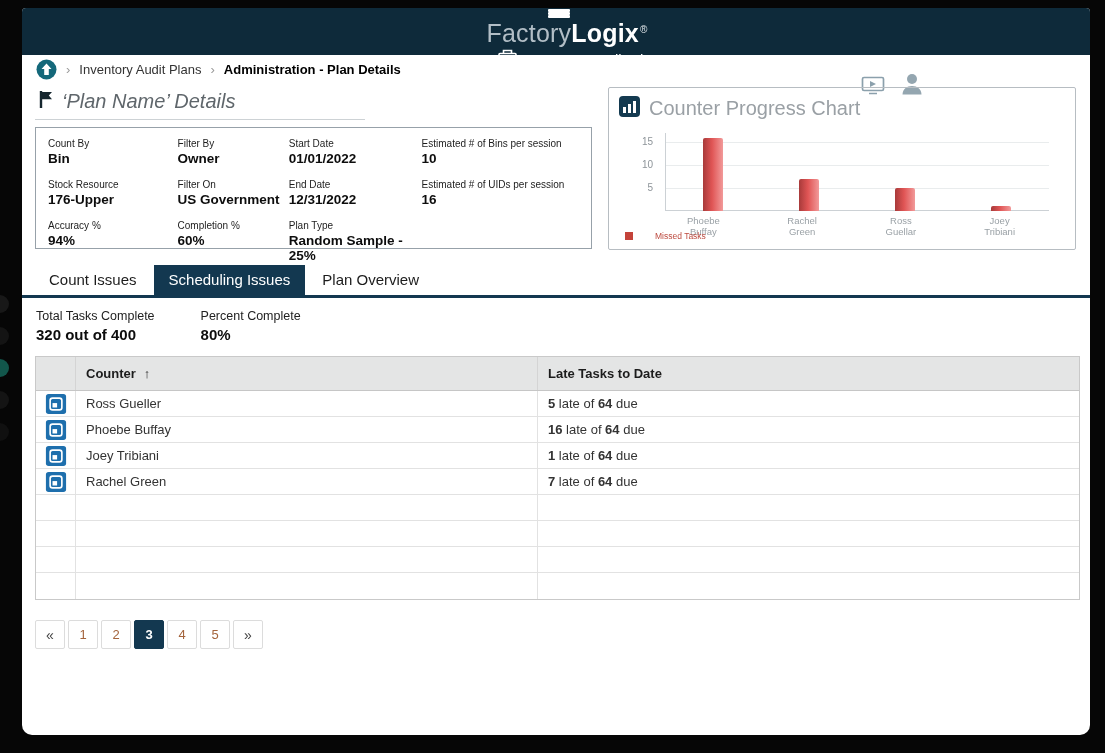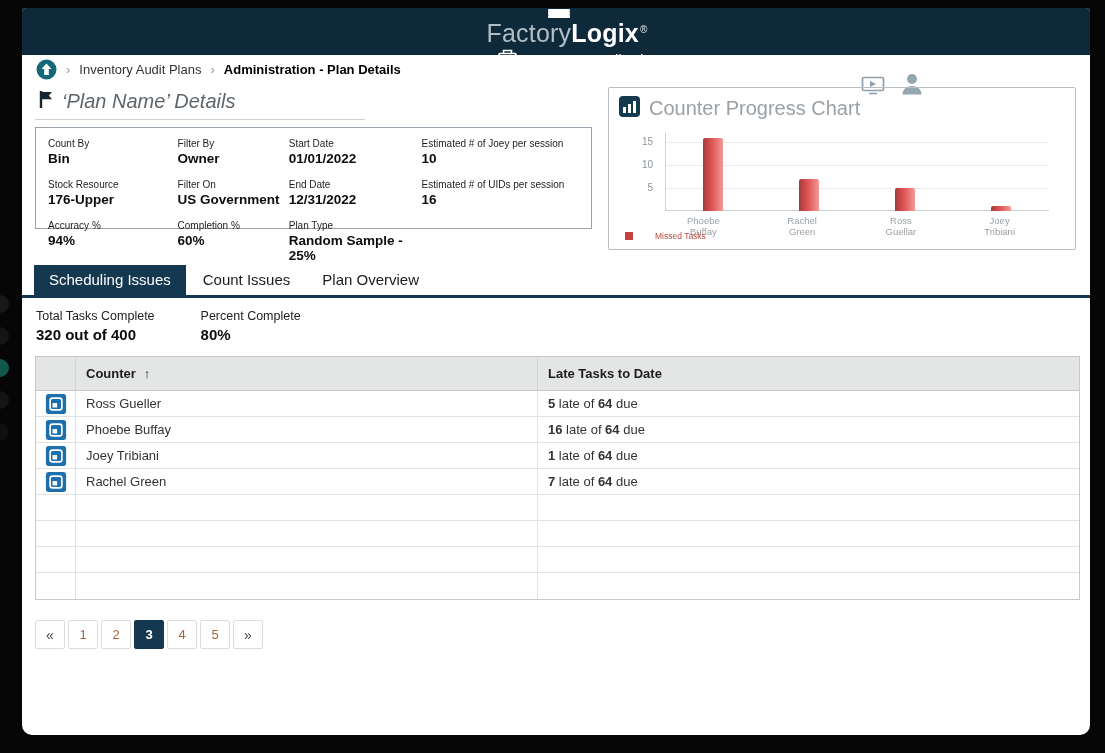--- a/index.html
+++ b/index.html
@@ -36,21 +36,21 @@
   .bc-sep{color:#9a9a9a;font-size:13px;}
   .bc-item{font-size:13px;color:#333;cursor:pointer;}
   .bc-current{font-size:13px;color:#000;font-weight:bold;}
 
   
   .panels{display:flex;gap:16px;padding:4px 14px 0 13px;align-items:stretch;}
   .details-panel{flex:1;min-width:0;}
   .details-heading{display:flex;align-items:center;gap:7px;padding:2px 0 5px 2px;
     border-bottom:1px solid #cdd2d5;width:330px;}
   .details-heading h2{margin:0;font-size:20px;font-weight:normal;font-style:italic;color:#5f666b;}
-  .details-box{border:1px solid #97a1a9;margin-top:7px;padding:10px 12px 22px;height:102px;}
+  .details-box{border:1px solid #97a1a9;margin-top:7px;padding:10px 12px 22px;height:122px;}
   .details-grid{display:grid;grid-template-columns:1.12fr .95fr 1.15fr 1.45fr;row-gap:13px;column-gap:8px;}
   .field-label{font-size:10px;color:#1d1d1d;}
   .field-value{font-size:13.5px;font-weight:bold;color:#0d0d0d;margin-top:2px;}
 
   .chart-panel{width:468px;border:1px solid #b7bdc2;border-radius:2px;padding:8px 10px 6px;}
   .chart-heading{display:flex;align-items:center;gap:9px;}
   .chart-heading h2{margin:0;font-size:20px;font-weight:normal;color:#9aa0a5;}
   #chart-body{position:relative;height:118px;margin-top:4px;}
   #chart-ticks{position:absolute;left:0;top:8px;width:40px;height:78px;}
   .y-tick{position:absolute;right:6px;width:34px;text-align:right;font-size:10px;color:#8d9499;}
@@ -186,21 +186,21 @@
             </div>
             <div class="field">
               <div class="field-label">Filter By</div>
               <div class="field-value">Owner</div>
             </div>
             <div class="field">
               <div class="field-label">Start Date</div>
               <div class="field-value">01/01/2022</div>
             </div>
             <div class="field">
-              <div class="field-label">Estimated # of Joey per session</div>
+              <div class="field-label">Estimated # of Bins per session</div>
               <div class="field-value">10</div>
             </div>
             <div class="field">
               <div class="field-label">Stock Resource</div>
               <div class="field-value">176-Upper</div>
             </div>
             <div class="field">
               <div class="field-label">Filter On</div>
               <div class="field-value">US Government</div>
             </div>
@@ -278,22 +278,22 @@
         <div class="legend">
           <span class="legend-swatch"></span>
           <span class="legend-label">Missed Tasks</span>
         </div>
       </div>
     </aside>
 
   </section>
 
   <nav class="tabs" id="tabs">
+      <button class="tab">Count Issues</button>
       <button class="tab active">Scheduling Issues</button>
-      <button class="tab">Count Issues</button>
       <button class="tab">Plan Overview</button>
     </nav>
 
   <section class="summary">
     <div>
       <div class="sum-label">Total Tasks Complete</div>
       <div class="sum-value">320 out of 400</div>
     </div>
     <div>
       <div class="sum-label">Percent Complete</div>

